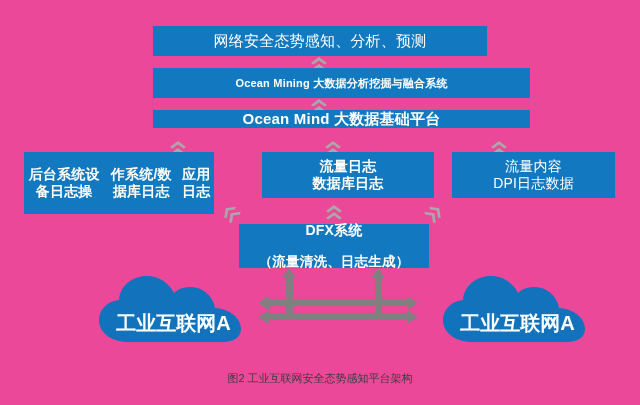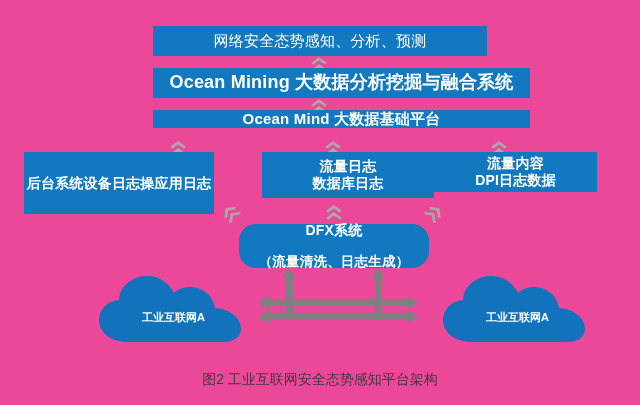--- a/index.html
+++ b/index.html
@@ -27,38 +27,38 @@
     align-items: center;
     justify-content: center;
     text-align: center;
     line-height: 1.18;
     box-sizing: border-box;
     letter-spacing: 0.2px;
   }
   .bar span { display: block; }
 
   .bar-top      { left: 153px; top: 26px;  width: 334px; height: 30px; font-size: 15px; }
-  .bar-mining   { left: 153px; top: 68px;  width: 377px; height: 30px; font-size: 18px; font-weight: bold; }
+  .bar-mining   { left: 153px; top: 68px;  width: 377px; height: 30px; font-size: 11px; font-weight: bold; }
   .bar-mind     { left: 153px; top: 110px; width: 377px; height: 18px; font-size: 15px; font-weight: bold; }
 
   .box-left {
     left: 24px;  top: 152px; width: 190px; height: 62px;
     font-size: 14px; font-weight: bold; flex-direction: row;
   }
   .box-mid {
     left: 262px; top: 152px; width: 172px; height: 46px;
     font-size: 14px; font-weight: bold; flex-direction: column;
   }
   .box-right {
-    left: 434px; top: 152px; width: 163px; height: 40px;
-    font-size: 14px; font-weight: bold; flex-direction: column;
+    left: 452px; top: 152px; width: 163px; height: 46px;
+    font-size: 14px; font-weight: normal; flex-direction: column;
   }
   .box-dfx {
     left: 239px; top: 224px; width: 190px; height: 44px;
-    font-size: 14px; font-weight: bold; flex-direction: column; border-radius: 17px;
+    font-size: 14px; font-weight: bold; flex-direction: column;
   }
   .box-dfx .line2 { font-size: 13.5px; margin-top: 16px; }
 
   
   .chev {
     position: absolute;
     width: 18px;
     height: 17px;
     color: #a9a9a9;
   }
@@ -105,35 +105,35 @@
     width: 155px;
     height: 72px;
   }
   .cloud svg { display: block; width: 155px; height: 72px; }
   .cloud-label {
     position: absolute;
     left: 0; right: 0;
     top: 38px;
     text-align: center;
     color: #ffffff;
-    font-size: 11px;
+    font-size: 20px;
     font-weight: bold;
     pointer-events: none;
   }
   .cloud-a { left: 96px;  top: 272px; }
   .cloud-b { left: 440px; top: 272px; }
 
   
   .caption {
     position: absolute;
     left: 0; right: 0;
     top: 371px;
     text-align: center;
     color: #3b3b3b;
-    font-size: 14px;
+    font-size: 11px;
   }
 </style>
 </head>
 <body>
 
 <div id="diagram">
 
   <div class="bar bar-top">
     <span>网络安全态势感知、分析、预测</span>
   </div>
@@ -174,20 +174,21 @@
   </div>
   <div class="chev chev-c-right">
     <svg viewBox="0 0 18 17" aria-hidden="true">
       <path d="M9 1 L17 7 L14.6 8.6 L9 4.4 L3.4 8.6 L1 7 Z" fill="#a9a9a9"></path>
       <path d="M9 8 L17 14 L14.6 15.6 L9 11.4 L3.4 15.6 L1 14 Z" fill="#a9a9a9"></path>
     </svg>
   </div>
 
   <div class="bar box-left">
     <span>后台系统设备日志操</span>
+    <span>作系统/数据库日志</span>
     <span>应用日志</span>
   </div>
 
   <div class="bar box-mid">
     <span>流量日志</span>
     <span>数据库日志</span>
   </div>
 
   <div class="bar box-right">
     <span>流量内容</span>

